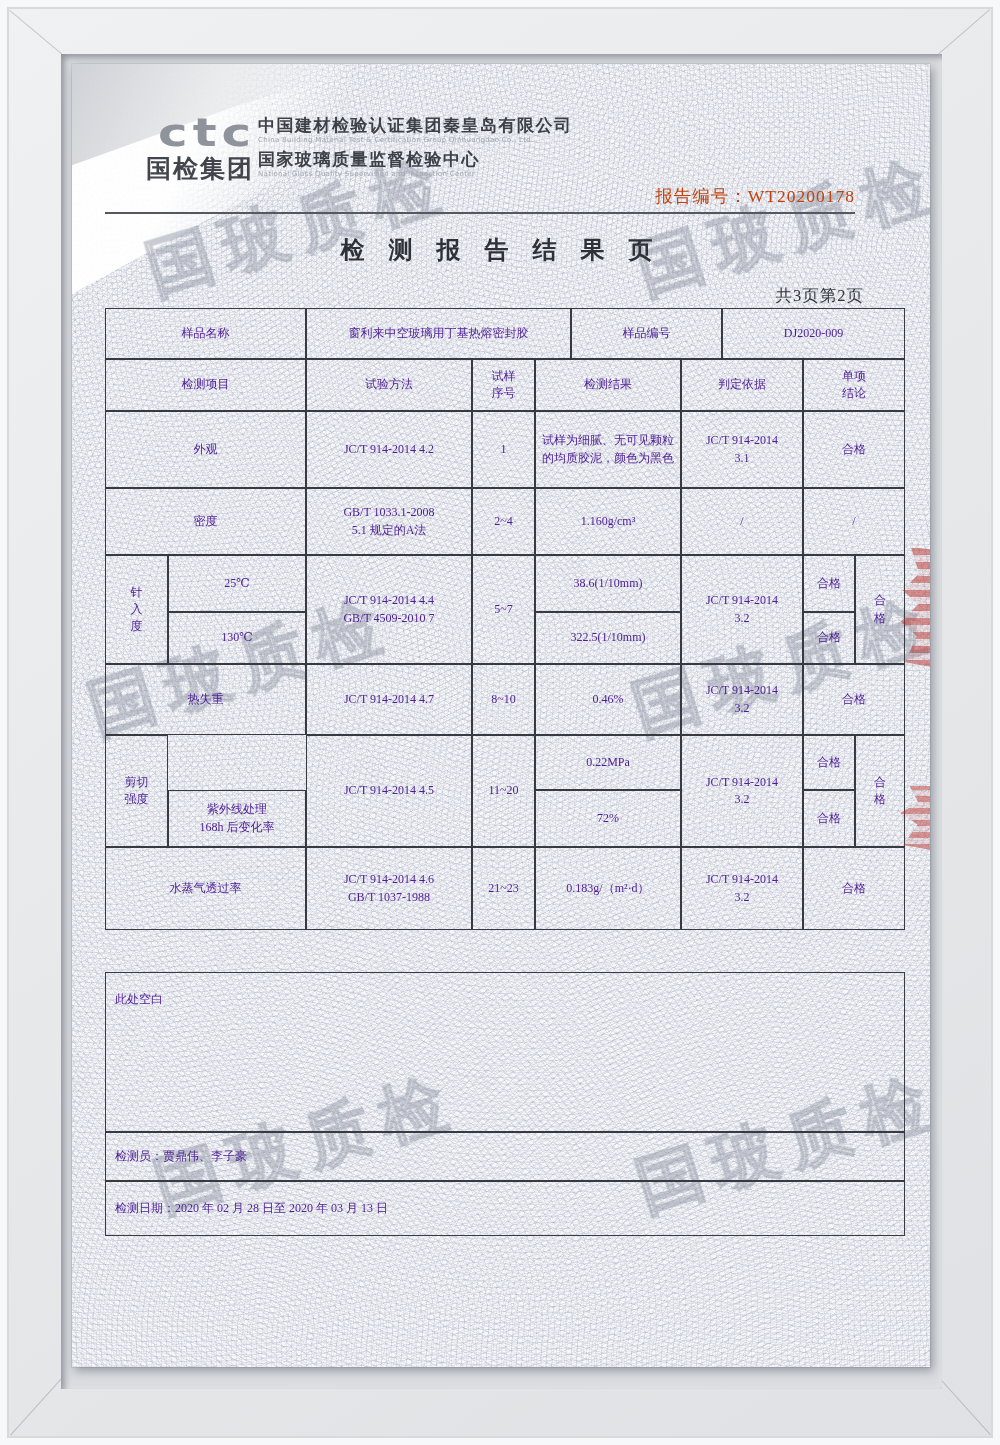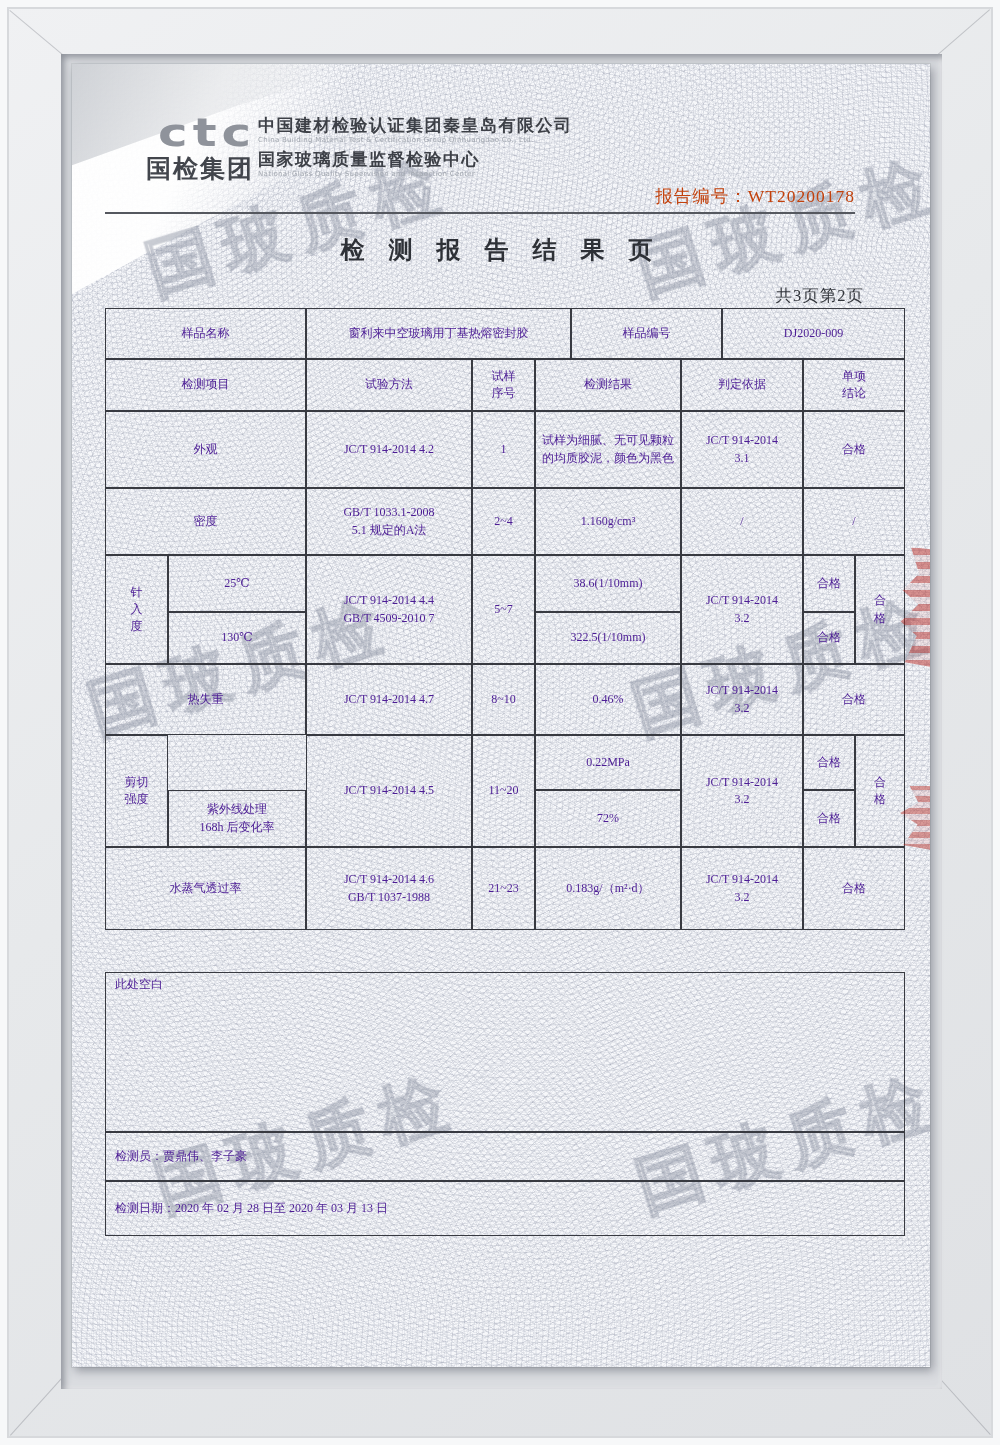--- a/index.html
+++ b/index.html
@@ -46,21 +46,21 @@
              letter-spacing:1px;color:#c2410c;border-bottom:2px solid #55585f;padding-bottom:4px;}
   .title{position:absolute;left:0;right:0;top:170px;text-align:center;font-size:24px;font-weight:600;
          letter-spacing:9px;color:#2e3137;}
   .page-info{position:absolute;top:221px;right:66px;font-size:16.5px;color:#33363c;letter-spacing:1px;}
   
   .tbl{position:absolute;left:33px;top:244px;width:800px;height:928px;}
   .cell{position:absolute;box-sizing:border-box;border:1px solid #383a41;
         display:flex;align-items:center;justify-content:center;text-align:center;
         font-size:12px;line-height:1.42;white-space:pre-line;padding:2px 3px;color:#4c1d95;}
   .cell.left{justify-content:flex-start;text-align:left;padding-left:9px;}
-  .cell.top{align-items:flex-start;padding-top:3px;}
+  .cell.top{align-items:flex-start;padding-top:18px;}
   .cell.w1{padding:2px 22px;word-break:break-all;}
   .cell.w2{padding:2px 15px;word-break:break-all;}
   .cell.wrap{white-space:normal;}
   
   .stamp{position:absolute;pointer-events:none;filter:blur(.5px);opacity:.8;}
   .stamp1{left:826px;top:483px;width:34px;height:120px;
      background:repeating-linear-gradient(0deg, rgba(183,42,36,.62) 0 7px, rgba(183,42,36,.12) 7px 14px);
      clip-path:polygon(38% 0,100% 2%,100% 100%,20% 96%,55% 74%,8% 62%,60% 48%,14% 36%,62% 22%);}
   .stamp2{left:828px;top:722px;width:32px;height:64px;
      background:repeating-linear-gradient(0deg, rgba(183,42,36,.58) 0 6px, rgba(183,42,36,.14) 6px 12px);

